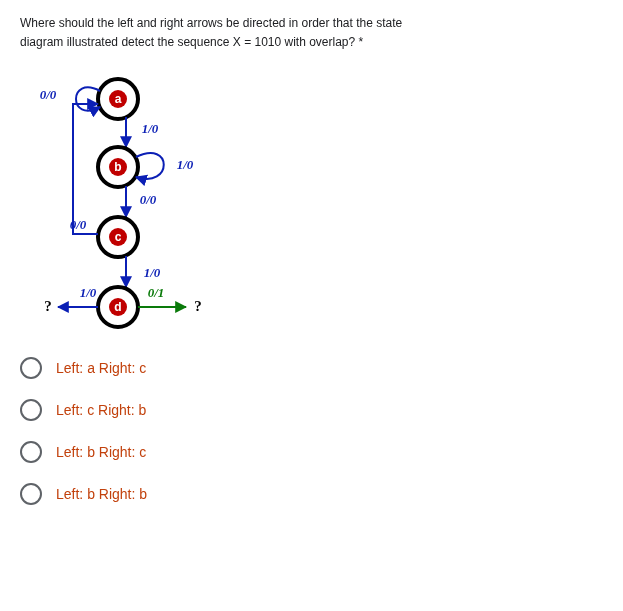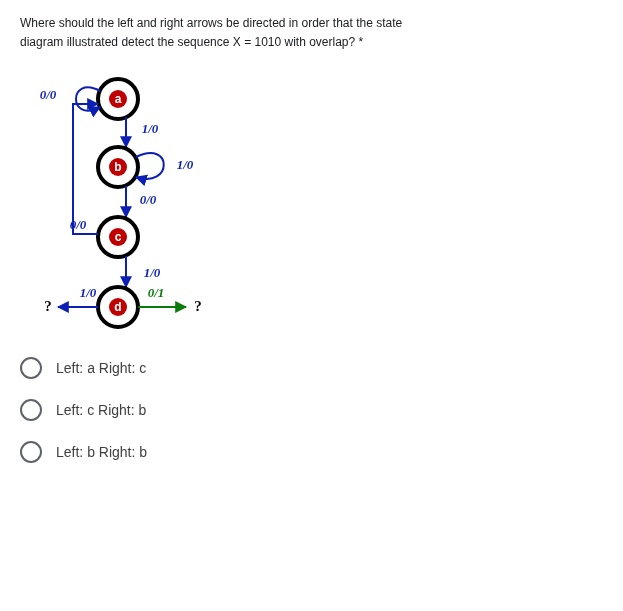--- a/index.html
+++ b/index.html
@@ -38,21 +38,21 @@
   .radio-circle {
     width: 18px;
     height: 18px;
     border: 2px solid #5f6368;
     border-radius: 50%;
     flex-shrink: 0;
     margin-right: 14px;
   }
   .option-label {
     font-size: 14px;
-    color: #404040;
+    color: #c2410c;
   }
   
   .state-circle-outer {
     fill: none;
     stroke: #000;
     stroke-width: 4;
   }
   .state-circle-inner {
     fill: #c00000;
   }
@@ -161,15 +161,19 @@
   <div class="option-row">
     <div class="radio-circle"></div>
     <span class="option-label">Left: a Right: c</span>
   </div>
   <div class="option-row">
     <div class="radio-circle"></div>
     <span class="option-label">Left: c Right: b</span>
   </div>
   <div class="option-row">
     <div class="radio-circle"></div>
+    <span class="option-label">Left: b Right: c</span>
+  </div>
+  <div class="option-row">
+    <div class="radio-circle"></div>
     <span class="option-label">Left: b Right: b</span>
   </div>
 </div>
 
 </body></html>

